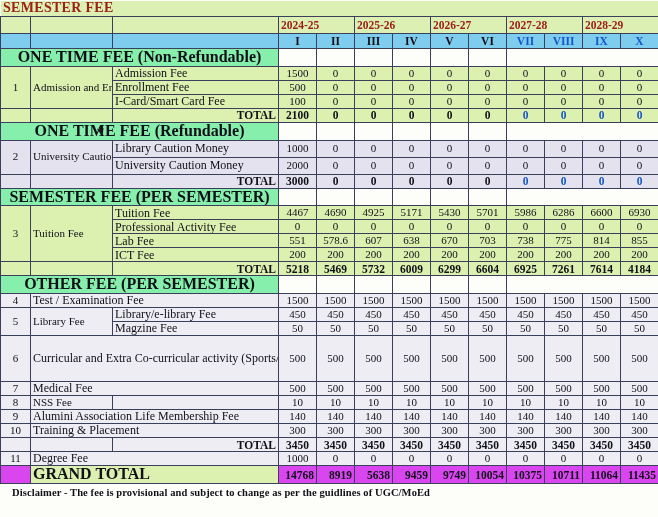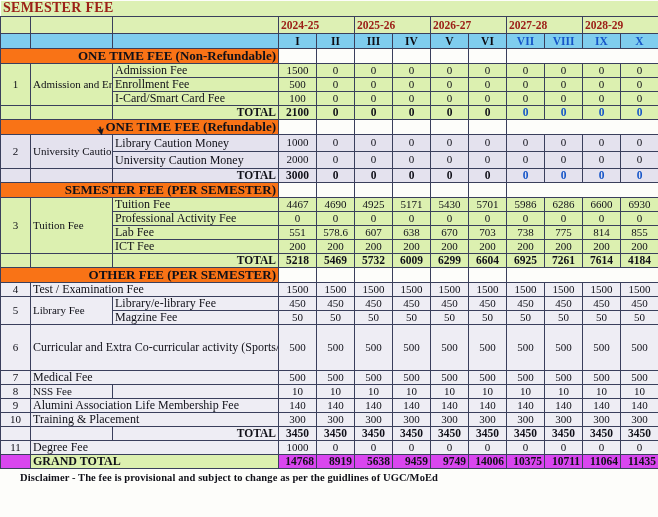--- a/index.html
+++ b/index.html
@@ -65,24 +65,24 @@
     color: #0d0d14;
     font-weight: bold;
     font-size: 11.5px;
     text-align: center;
     height: 14px;
   }
   .sem.blue-txt { color: #1656c8; }
 
   
   .section {
-    background: #f97316;
-    font-weight: bold;
-    font-size: 13px;
-    text-align: right;
+    background: #86efac;
+    font-weight: bold;
+    font-size: 16px;
+    text-align: center;
     height: 14px;
     padding-left: 3px;
   }
   .section-pad { background: #fdfdfa; }
 
   
   .g  { background: #dcf0b0; }
   .lv { background: #e4e2ee; }
   .wl { background: #eeedf4; }
 
@@ -91,40 +91,40 @@
   .item { text-align: left; font-size: 12px; padding-left: 3px; white-space: normal; line-height: 1.08; }
   .num  { text-align: center; font-size: 11px; }
 
   .tot-label { font-weight: bold; font-size: 11.5px; text-align: right; padding-left: 3px; }
   .tot-num   { font-weight: bold; font-size: 11.5px; text-align: center; }
   .tot-num.blue-txt { color: #1656c8; }
 
   .grand-label {
     background: #dcf0b0;
     font-weight: bold;
-    font-size: 12px;
+    font-size: 16px;
     text-align: left;
     padding-left: 4px;
   }
   .grand-num {
     background: #d946ef;
     font-weight: bold;
     font-size: 11.5px;
     text-align: right;
   }
 
   .tall { height: 46px; }
   .r18  { height: 17px; }
   .r15  { height: 14px; }
 
   
   .disclaimer {
     font-size: 10.5px;
     font-weight: bold;
-    padding: 3px 0 0 20px;
+    padding: 3px 0 0 12px;
     color: #101018;
     letter-spacing: .1px;
   }
   .cursor {
     position: absolute;
     left: 96px;
     top: 126px;
     width: 9px;
     height: 9px;
     pointer-events: none;
@@ -551,21 +551,21 @@
       </tr>
 
       <tr class="r15">
         <td class="grand-num"></td>
         <td class="grand-label" colspan="2">GRAND TOTAL</td>
         <td class="grand-num">14768</td>
         <td class="grand-num">8919</td>
         <td class="grand-num">5638</td>
         <td class="grand-num">9459</td>
         <td class="grand-num">9749</td>
-        <td class="grand-num">14006</td>
+        <td class="grand-num">10054</td>
         <td class="grand-num">10375</td>
         <td class="grand-num">10711</td>
         <td class="grand-num">11064</td>
         <td class="grand-num">11435</td>
       </tr>
 
     </tbody>
   </table>
 
   <div class="disclaimer">Disclaimer - The fee is provisional and subject to change as per the guidlines of UGC/MoEd</div>

